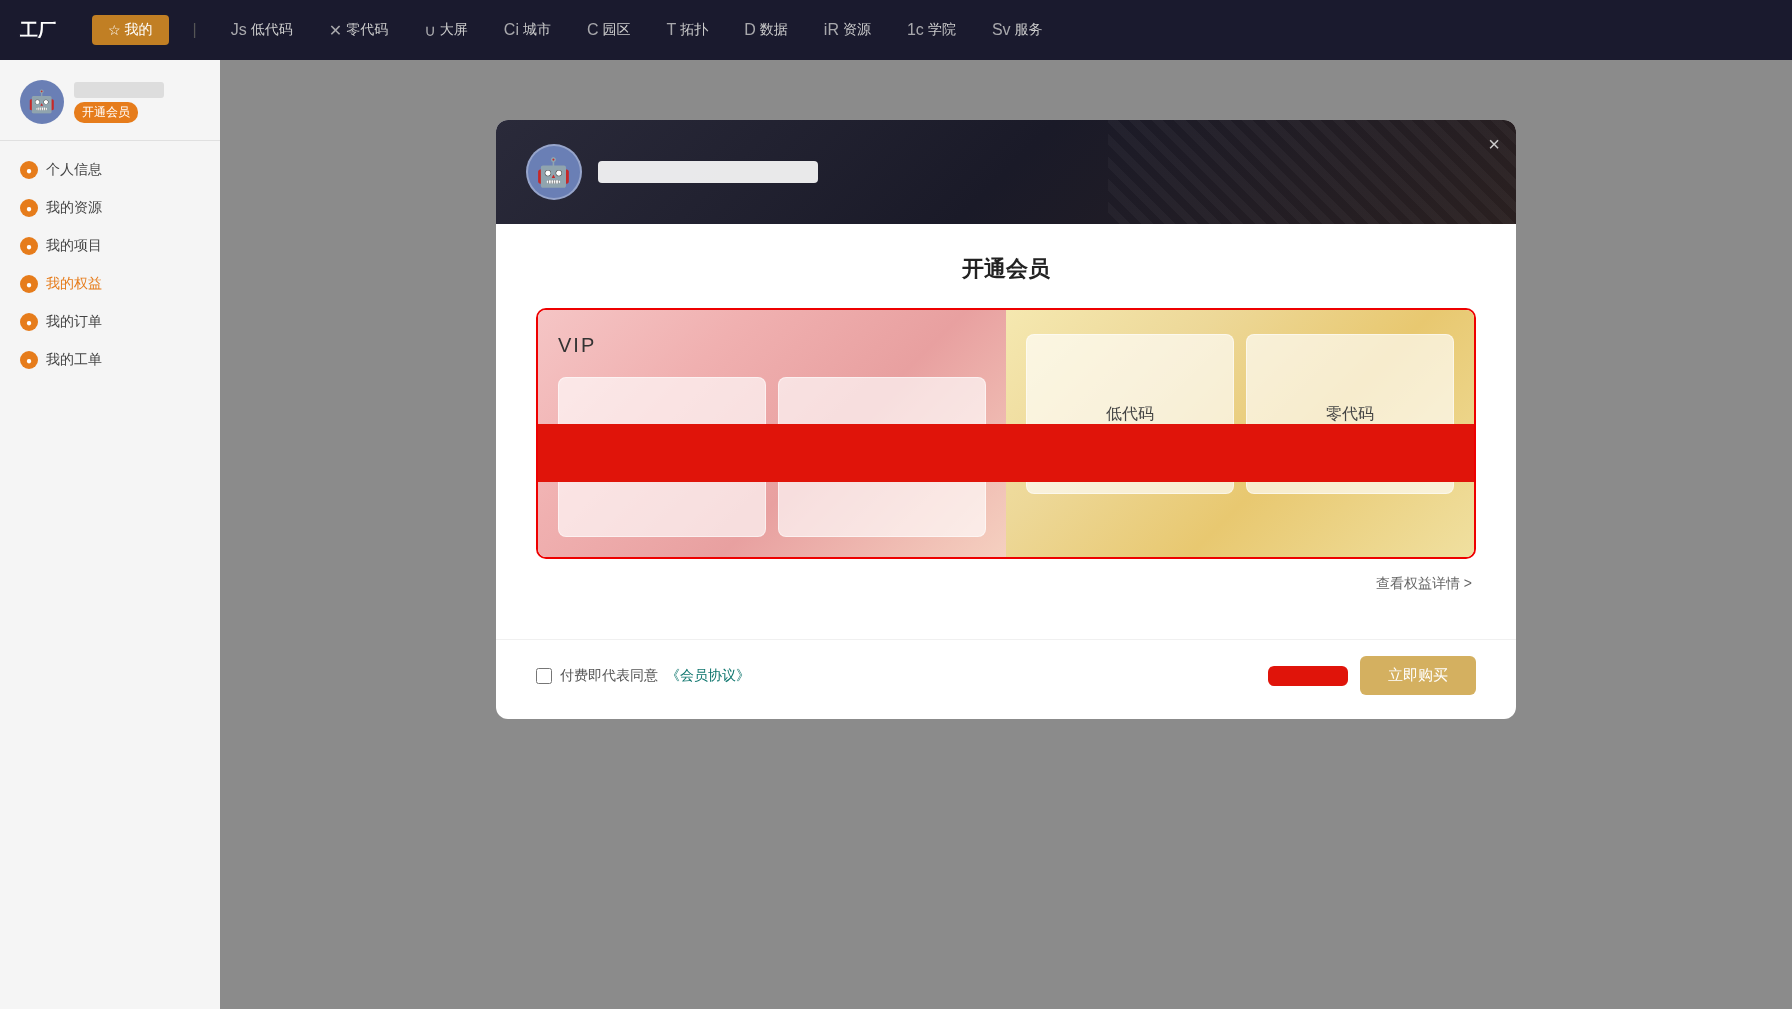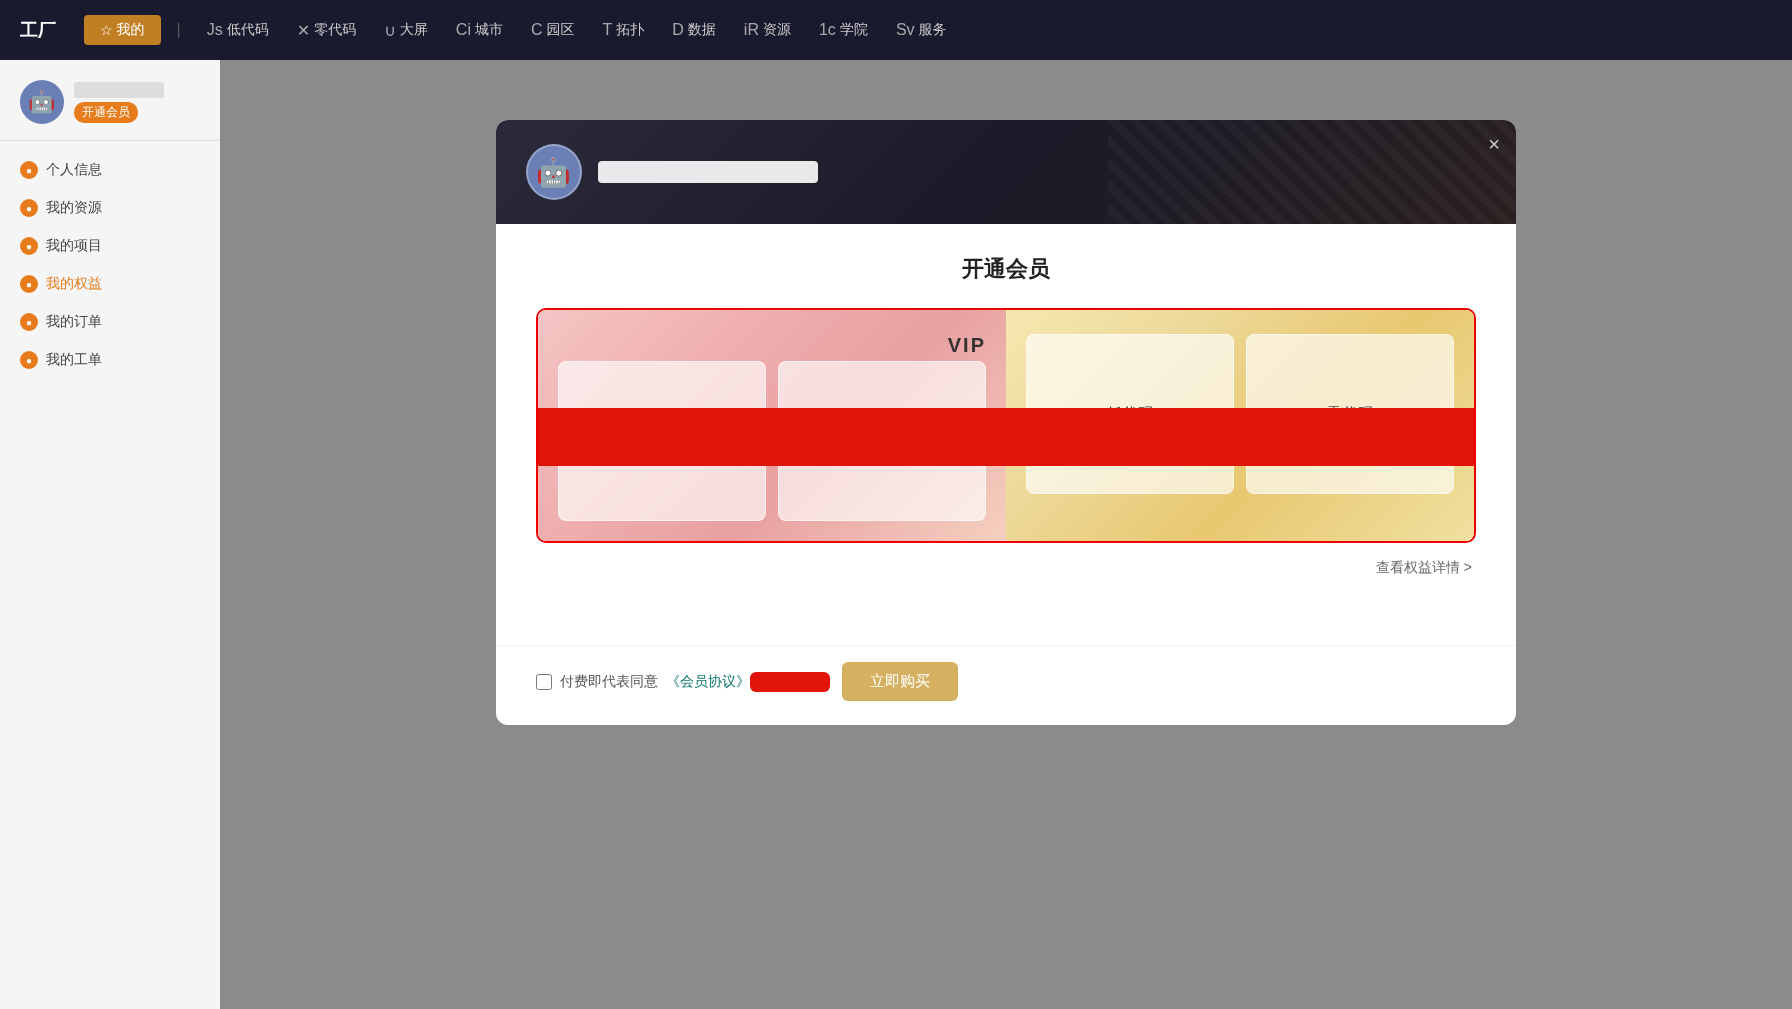--- a/index.html
+++ b/index.html
@@ -17,21 +17,21 @@
       position: fixed;
       top: 0;
       left: 0;
       right: 0;
       height: 60px;
       background: #1a1a2e;
       display: flex;
       align-items: center;
       padding: 0 20px;
       z-index: 10;
-      gap: 8px;
+      gap: 16px;
     }
     .nav-logo {
       color: #fff;
       font-size: 18px;
       font-weight: bold;
       margin-right: 20px;
     }
     .nav-my-btn {
       background: #c17f24;
       color: #fff;
@@ -264,25 +264,25 @@
       padding: 24px 20px 20px;
       position: relative;
     }
     .vip-panel.vip-type {
       background: linear-gradient(135deg, #f5c5c5 0%, #f0b0b0 30%, #e8a0a0 60%, #f5d0c0 100%);
     }
     .vip-panel.svip-type {
       background: linear-gradient(135deg, #f5e8b0 0%, #edd898 30%, #e8c870 60%, #f0e0a0 100%);
     }
     .vip-panel-title {
-      text-align: right;
+      text-align: left;
       font-size: 20px;
-      font-weight: 700;
+      font-weight: 400;
       color: #333;
-      margin-bottom: 4px;
+      margin-bottom: 20px;
       letter-spacing: 2px;
     }
     .vip-panel-cards {
       display: flex;
       gap: 12px;
     }
     .vip-card {
       flex: 1;
       background: rgba(255,255,255,0.65);
       border-radius: 8px;
@@ -316,29 +316,30 @@
       color: #fff;
       font-size: 16px;
       font-weight: 500;
     }
 
     
     .benefits-link {
       text-align: right;
       font-size: 14px;
       color: #666;
-      margin-bottom: 38px;
+      margin-bottom: 16px;
       cursor: pointer;
       padding-right: 4px;
     }
 
     
     .dialog-footer {
       display: flex;
       align-items: center;
+      justify-content: space-between;
       padding: 16px 40px 24px;
       border-top: 1px solid #f0f0f0;
     }
     .agreement-row {
       display: flex;
       align-items: center;
       gap: 8px;
       font-size: 14px;
       color: #555;
     }

